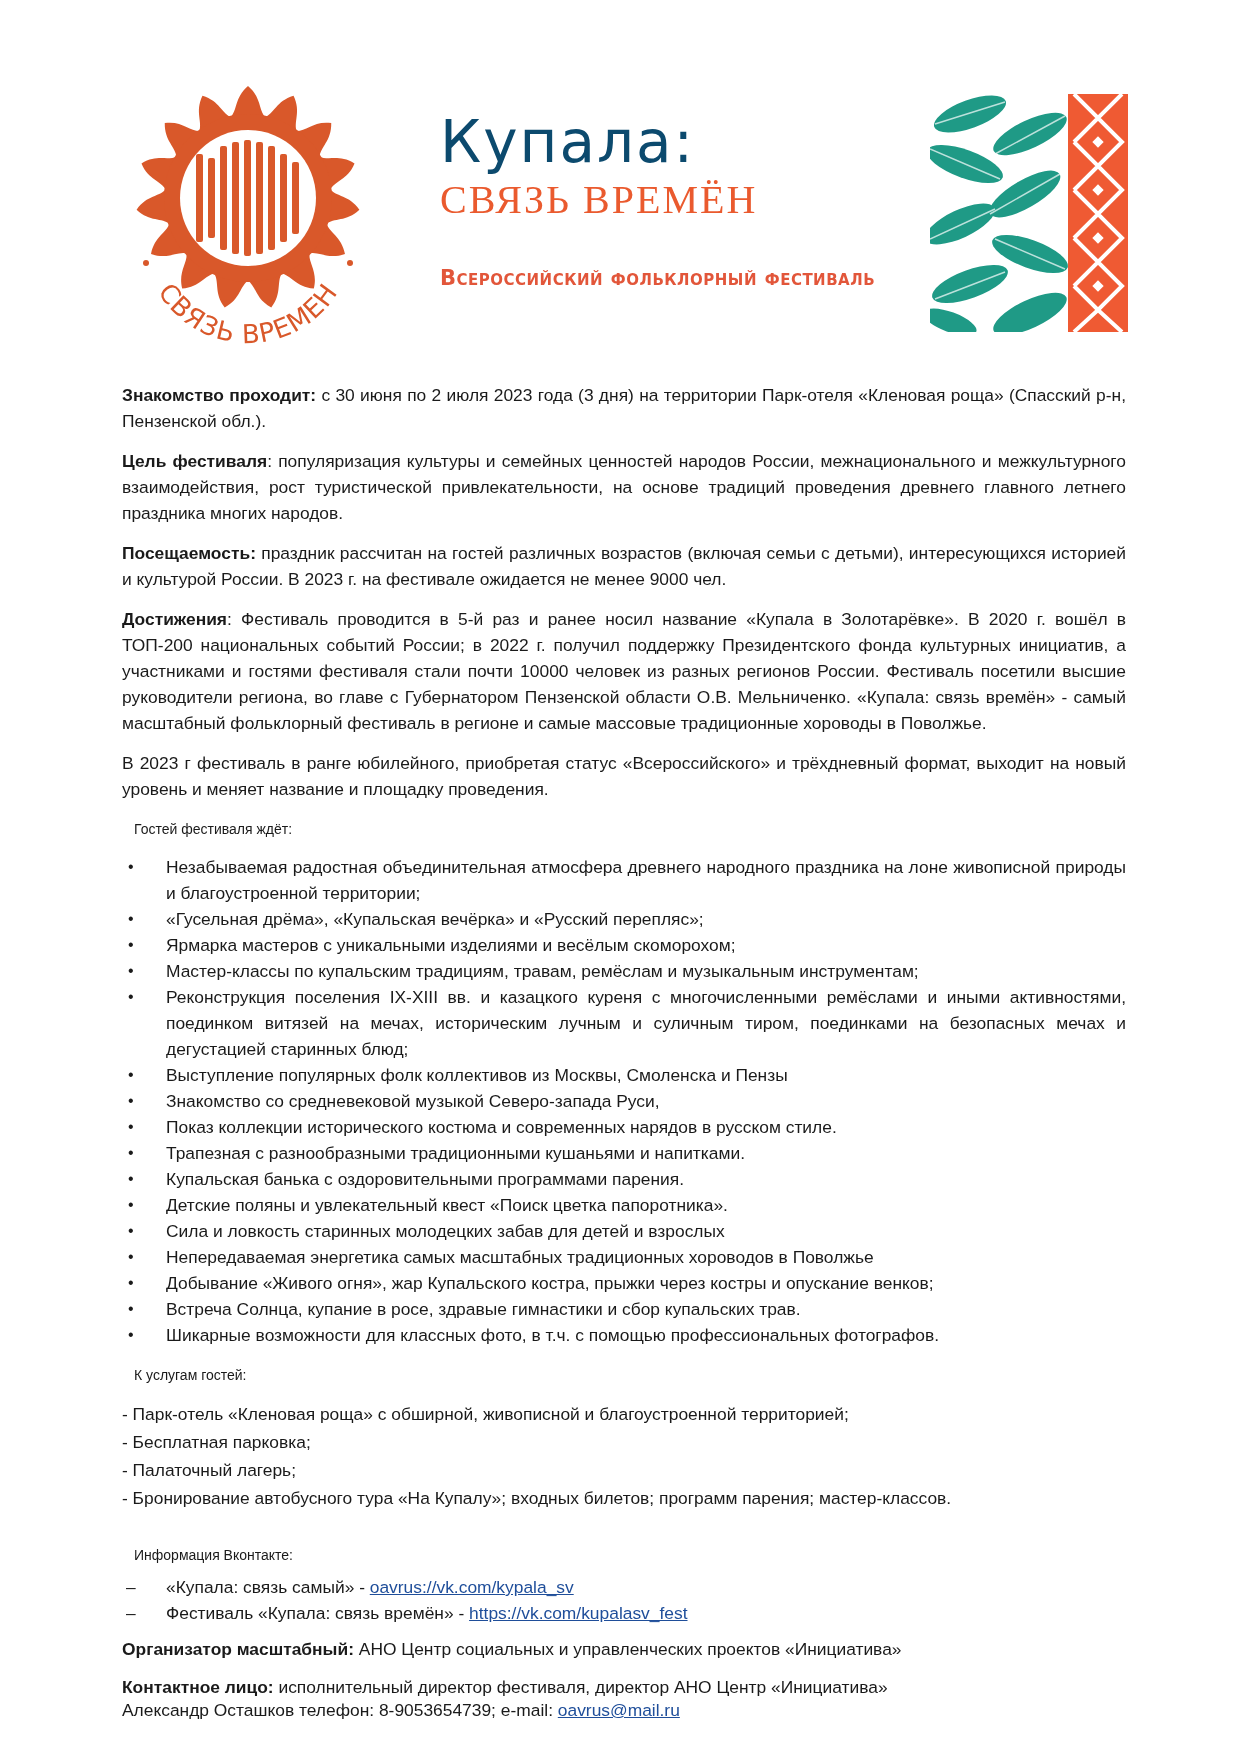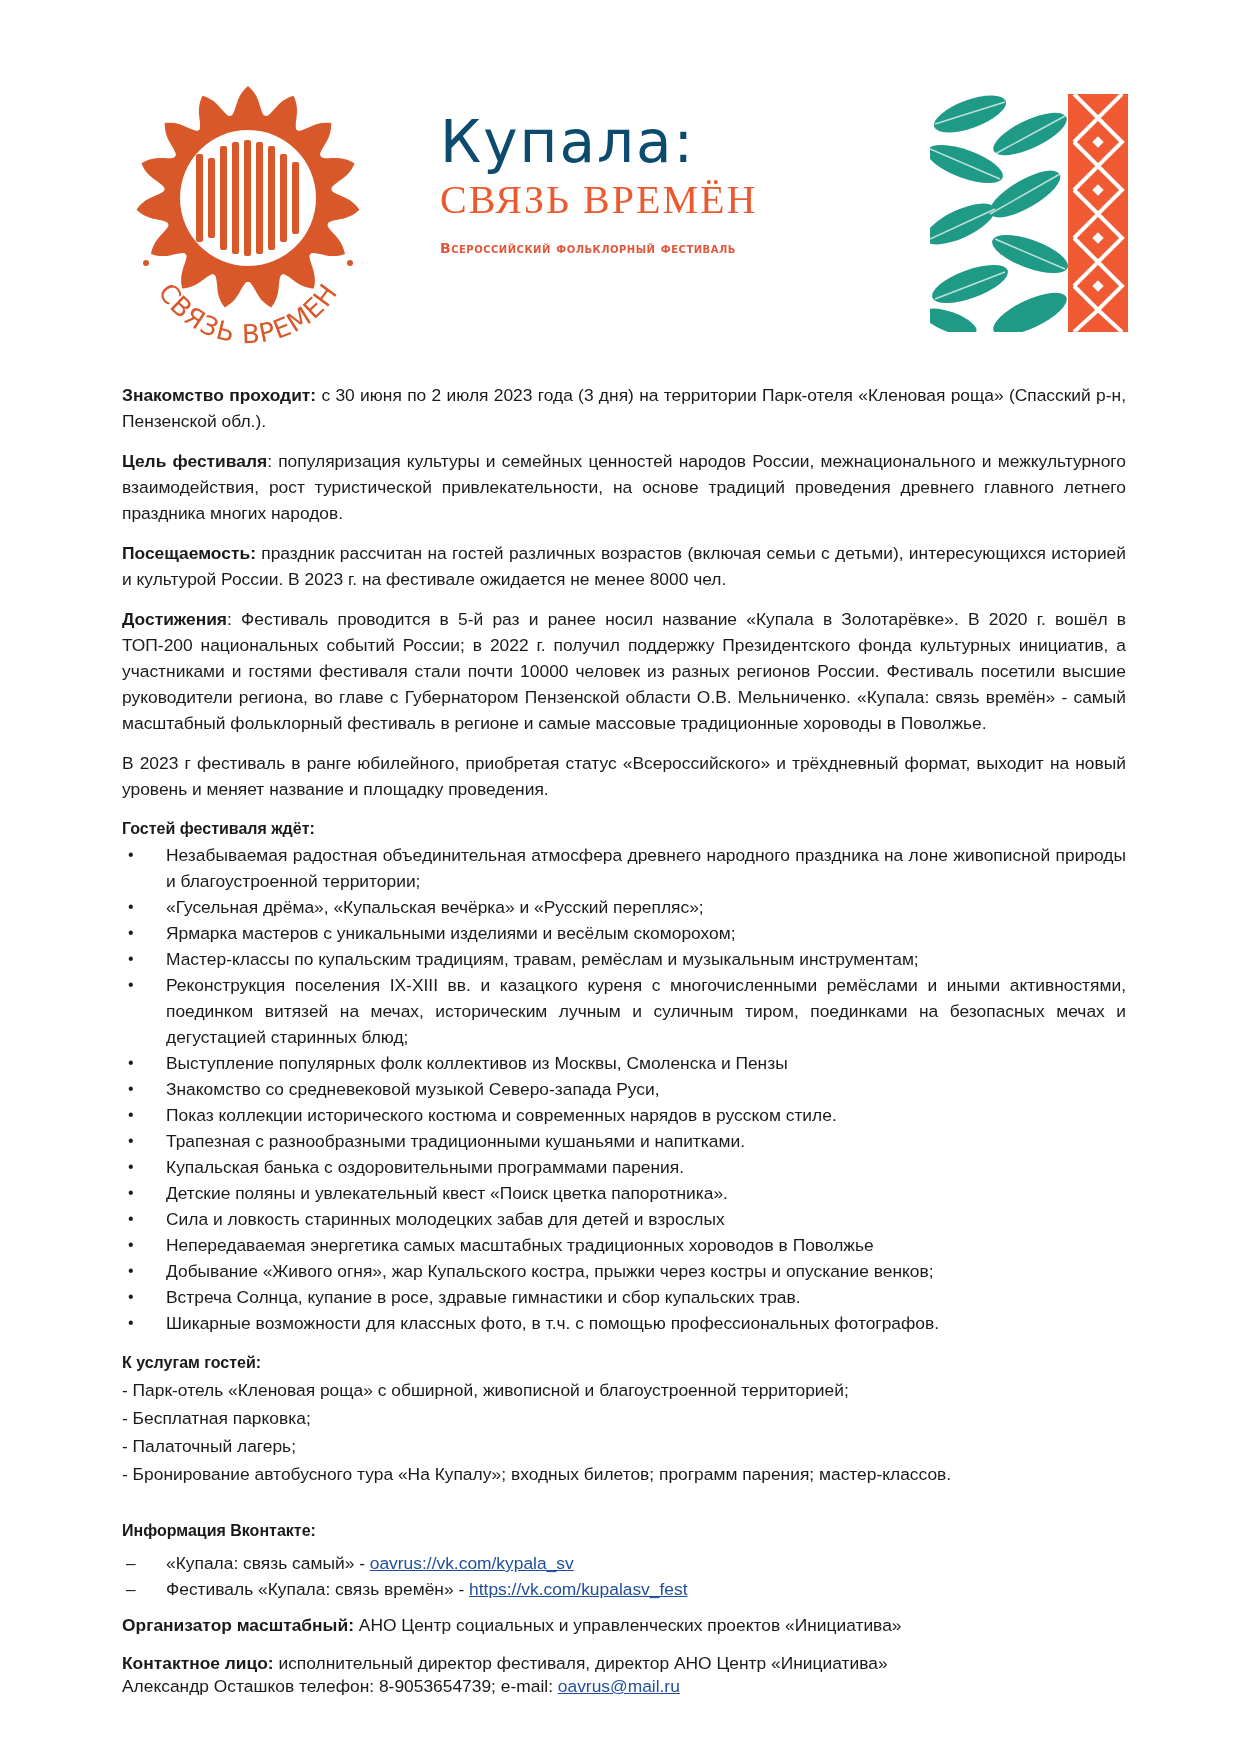--- a/index.html
+++ b/index.html
@@ -5,28 +5,28 @@
   html, body { margin: 0; padding: 0; background: #ffffff; }
   body { width: 1240px; height: 1755px; position: relative; overflow: hidden;
          font-family: "Liberation Sans", sans-serif; color: #1a1a1a; }
   .header { position: absolute; left: 0; top: 0; width: 1240px; height: 360px; }
   .logo { position: absolute; left: 118px; top: 80px; width: 260px; height: 270px; }
   .title-block { position: absolute; left: 440px; top: 110px; }
   .title-1 { font-family: "DejaVu Sans", sans-serif; font-size: 58px; color: #0c4a6e;
              letter-spacing: 2px; line-height: 64px; white-space: nowrap; }
   .title-2 { font-family: Liberation Serif, serif; font-size: 40px; color: #ea5a2e;
              letter-spacing: 2px; line-height: 52px; margin-top: 0px; white-space: nowrap; }
-  .subtitle { font-family: "DejaVu Sans", sans-serif; font-size: 14px; color: #e2563a;
-              font-weight: bold; letter-spacing: 0.5px; margin-top: 14px; white-space: nowrap; }
+  .subtitle { font-family: "DejaVu Sans", sans-serif; font-size: 21px; color: #e2563a;
+              font-weight: bold; letter-spacing: 0.5px; margin-top: 40px; white-space: nowrap; }
   .pattern { position: absolute; left: 930px; top: 94px; width: 198px; height: 238px; }
 
   .content { position: absolute; left: 122px; top: 382px; width: 1004px; font-size: 17.4px; line-height: 26px; }
   .para { margin: 0 0 14px 0; text-align: justify; }
   .para b { font-weight: bold; }
-  .section-h { font-weight: bold; font-size: 16px; margin: 0; line-height: 26px; }
+  .section-h { font-weight: normal; font-size: 14px; margin: 12px; line-height: 26px; }
   ul.bullets { list-style: none; margin: 0 0 14px 0; padding: 0; }
   ul.bullets li { position: relative; padding-left: 44px; text-align: justify; line-height: 26px; }
   ul.bullets li::before { content: "•"; position: absolute; left: 6px; top: 0; font-size: 16px; }
   .services div { line-height: 28px; }
   ul.dashes { list-style: none; margin: 0 0 10px 0; padding: 0; }
   ul.dashes li { position: relative; padding-left: 44px; line-height: 26px; }
   ul.dashes li::before { content: "–"; position: absolute; left: 4px; top: 0; }
   a.link { color: #1f4e9a; text-decoration: underline; }
 </style>
 </head>
@@ -118,21 +118,21 @@
 </div>
 
 <div class="content">
   <p class="para">
     <b>Знакомство проходит:</b><span> с 30 июня по 2 июля 2023 года (3 дня) на территории Парк-отеля «Кленовая роща» (Спасский р-н, Пензенской обл.).</span>
   </p>
   <p class="para">
     <b>Цель фестиваля</b><span>: популяризация культуры и семейных ценностей народов России, межнационального и межкультурного взаимодействия, рост туристической привлекательности, на основе традиций проведения древнего главного летнего праздника многих народов.</span>
   </p>
   <p class="para">
-    <b>Посещаемость:</b><span> праздник рассчитан на гостей различных возрастов (включая семьи с детьми), интересующихся историей и культурой России. В 2023 г. на фестивале ожидается не менее 8000 чел.</span>
+    <b>Посещаемость:</b><span> праздник рассчитан на гостей различных возрастов (включая семьи с детьми), интересующихся историей и культурой России. В 2023 г. на фестивале ожидается не менее 9000 чел.</span>
   </p>
   <p class="para">
     <b>Достижения</b><span>: Фестиваль проводится в 5-й раз и ранее носил название «Купала в Золотарёвке». В 2020 г. вошёл в ТОП-200 национальных событий России; в 2022 г. получил поддержку Президентского фонда культурных инициатив, а участниками и гостями фестиваля стали почти 10000 человек из разных регионов России. Фестиваль посетили высшие руководители региона, во главе с Губернатором Пензенской области О.В. Мельниченко. «Купала: связь времён» - самый масштабный фольклорный фестиваль в регионе и самые массовые традиционные хороводы в Поволжье.</span>
   </p>
   <p class="para">В 2023 г фестиваль в ранге юбилейного, приобретая статус «Всероссийского» и трёхдневный формат, выходит на новый уровень и меняет название и площадку проведения.</p>
 
   <div class="section-h">Гостей фестиваля ждёт:</div>
   <ul class="bullets">
     <li>Незабываемая радостная объединительная атмосфера древнего народного праздника на лоне живописной природы и благоустроенной территории;</li>
     <li>«Гусельная дрёма», «Купальская вечёрка» и «Русский перепляс»;</li>

